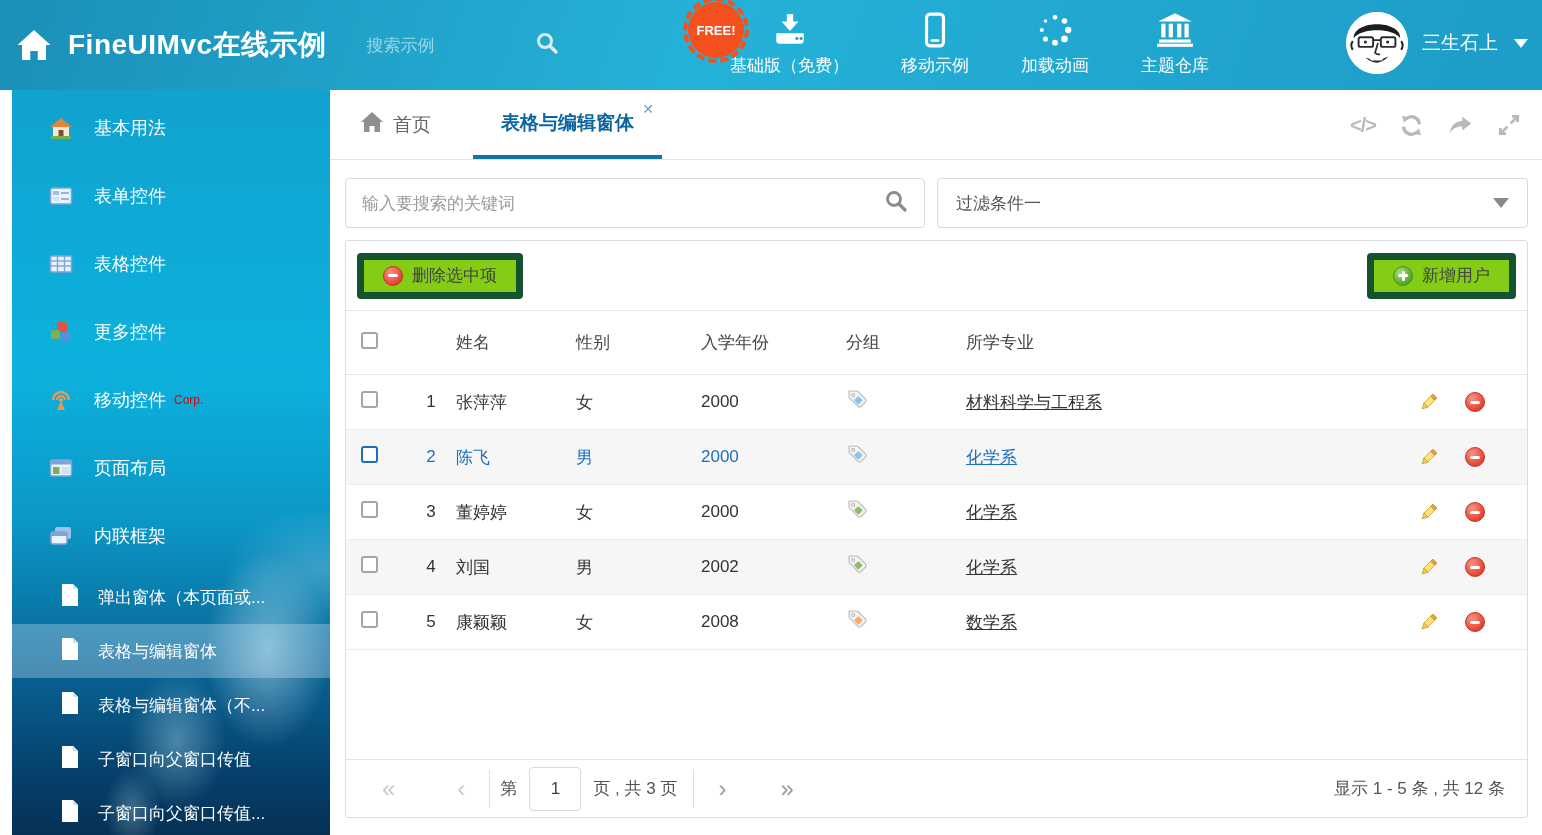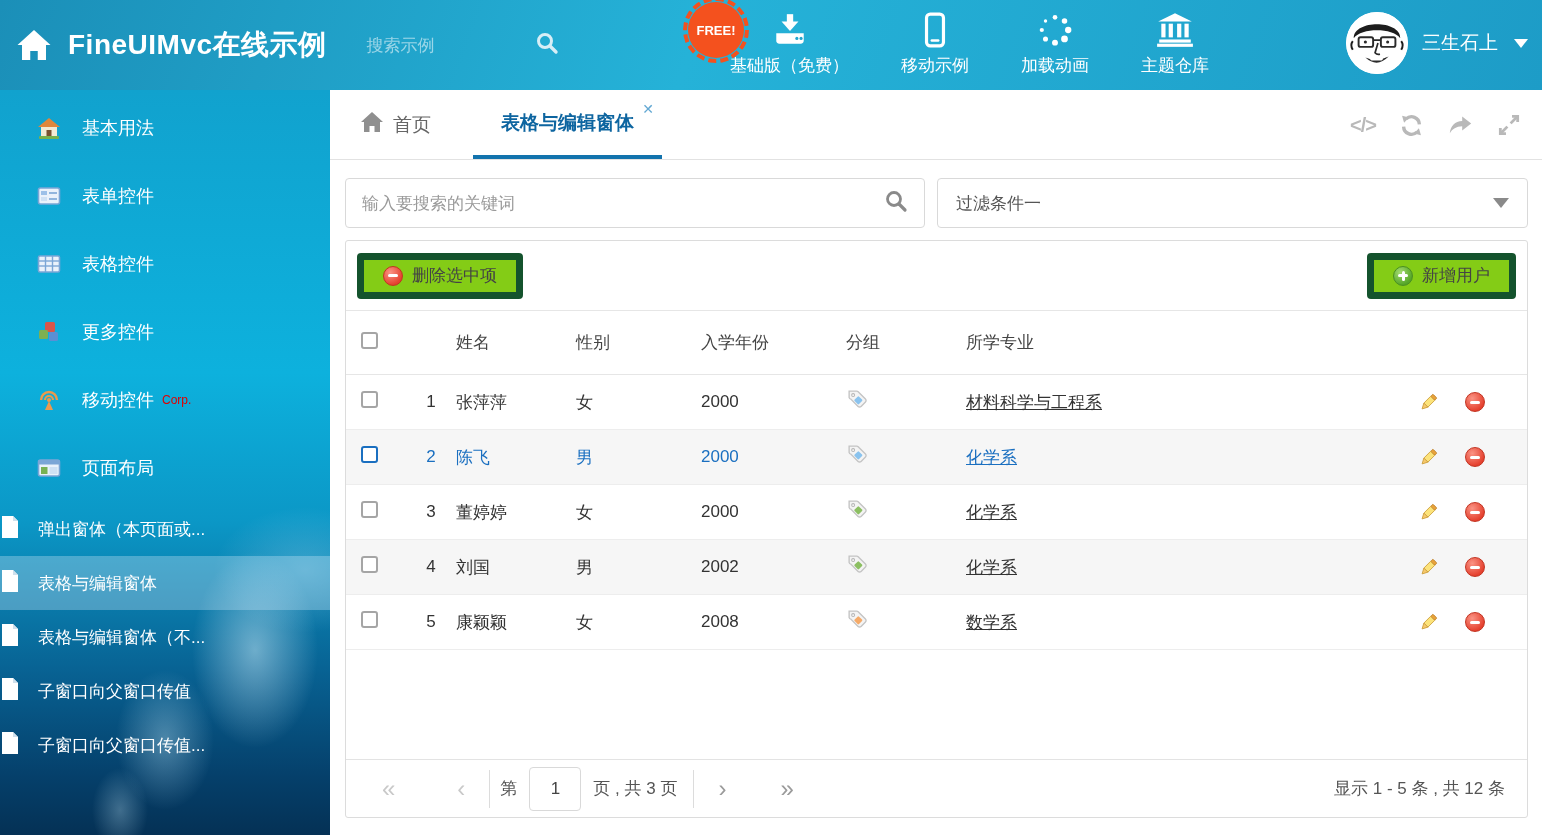--- a/index.html
+++ b/index.html
@@ -21,36 +21,36 @@
   .hnav { position:absolute; left:730px; top:10px; display:flex; gap:52px; }
   .hnav-item { display:flex; flex-direction:column; align-items:center; gap:6px; cursor:pointer; }
   .hnav-item .ic { height:38px; display:flex; align-items:flex-end; }
   .hnav-item .lbl { font-size:17px; color:#fff; white-space:nowrap; }
   .huser { position:absolute; right:14px; top:12px; display:flex; align-items:center; gap:14px; cursor:pointer; }
   .avatar { width:62px; height:62px; border-radius:50%; background:#fff; overflow:hidden; }
   .uname { font-size:19px; color:#fff; }
   .caret-d { width:0; height:0; border-left:7px solid transparent; border-right:7px solid transparent; border-top:9px solid #fff; margin-left:2px; }
 
   
-  .sidebar { position:absolute; left:0; top:90px; width:380px; height:745px;
+  .sidebar { position:absolute; left:12px; top:90px; width:380px; height:745px;
     background:
       radial-gradient(90px 140px at 255px 560px, rgba(210,240,252,.50), rgba(210,240,252,0) 70%),
       radial-gradient(70px 100px at 165px 650px, rgba(190,230,248,.38), rgba(190,230,248,0) 70%),
       radial-gradient(130px 90px  at 305px 480px, rgba(170,220,245,.30), rgba(170,220,245,0) 70%),
       radial-gradient(40px 60px  at 120px 720px, rgba(200,235,250,.30), rgba(200,235,250,0) 70%),
       linear-gradient(180deg,#11a2ce 0%,#0db1dd 38%,#0b97c6 58%,#086293 78%,#05406b 92%,#053155 100%);
     padding-top:4px; overflow:hidden; }
   .side-item { height:68px; display:flex; align-items:center; padding:0 26px 0 36px; color:#fff; cursor:pointer; }
   .side-item .sic { width:26px; display:flex; justify-content:center; }
   .side-item .slbl { font-size:18px; margin-left:20px; }
   .side-badge { color:#e00000; font-size:12px; margin-left:8px; }
   .side-item .spacer, .sub-item .spacer { flex:1; }
   .arr-r { width:0; height:0; border-left:9px solid #fff; border-top:6px solid transparent; border-bottom:6px solid transparent; }
   .arr-dn { width:0; height:0; border-top:9px solid #fff; border-left:6px solid transparent; border-right:6px solid transparent; }
-  .sub-item { height:54px; display:flex; align-items:center; color:#fff; cursor:pointer; }
+  .sub-item { height:54px; display:flex; align-items:center; padding-left:48px; color:#fff; cursor:pointer; }
   .sub-item .slbl { font-size:17px; margin-left:18px; white-space:nowrap; }
   .sub-item.selected { background:rgba(210,235,248,.33); }
 
   
   .main { position:absolute; left:330px; top:90px; width:1212px; height:745px; background:#fff; }
 
   .tabbar { position:relative; height:70px; border-bottom:1px solid #e2e2e2; display:flex; align-items:stretch; padding-left:30px; }
   .tab { display:flex; align-items:center; gap:9px; cursor:pointer;justify-content:center; }
   .tab-home { color:#666; font-size:19px; }
   .tab-active { position:relative; margin-left:42px; padding:0 28px; font-size:19px; font-weight:bold; color:#0d65a0; border-bottom:4px solid #1273ad; }
@@ -274,20 +274,32 @@
             <rect x="1.5" y="4" width="21" height="16" rx="2" fill="#eaf2fb" stroke="#7ba6d6" stroke-width="1.6"></rect>
             <rect x="1.5" y="4" width="21" height="4.5" fill="#7ba6d6"></rect>
             <rect x="4" y="11" width="6.5" height="7" fill="#79b254"></rect>
             <rect x="12.5" y="11" width="8" height="7" fill="#cfe1f4"></rect>
           </svg>
       </span>
       <span class="slbl">页面布局</span>
       <span class="spacer"></span>
         <span class="arr-r"></span>
     </div>
+    <div class="side-item">
+      <span class="sic">
+        <svg width="24" height="24" viewBox="0 0 24 24">
+            <rect x="6" y="3" width="16" height="12" rx="2" fill="#9cc0e8"></rect>
+            <rect x="2" y="8" width="16" height="12" rx="2" fill="#eaf2fb" stroke="#7ba6d6" stroke-width="1.6"></rect>
+            <rect x="2" y="8" width="16" height="4" fill="#7ba6d6"></rect>
+          </svg>
+      </span>
+      <span class="slbl">内联框架</span>
+      <span class="spacer"></span>
+        <span class="arr-dn"></span>
+    </div>
 
     <div class="sub-item">
       <span><svg width="20" height="24" viewBox="0 0 20 24">
             <path d="M2 1 h11 l5 5 v17 H2 Z" fill="#fff"></path>
             <path d="M13 1 l5 5 h-5 Z" fill="#cfe0ec"></path>
           </svg></span>
       <span class="slbl">弹出窗体（本页面或...</span>
     </div>
     <div class="sub-item selected">
       <span><svg width="20" height="24" viewBox="0 0 20 24">

